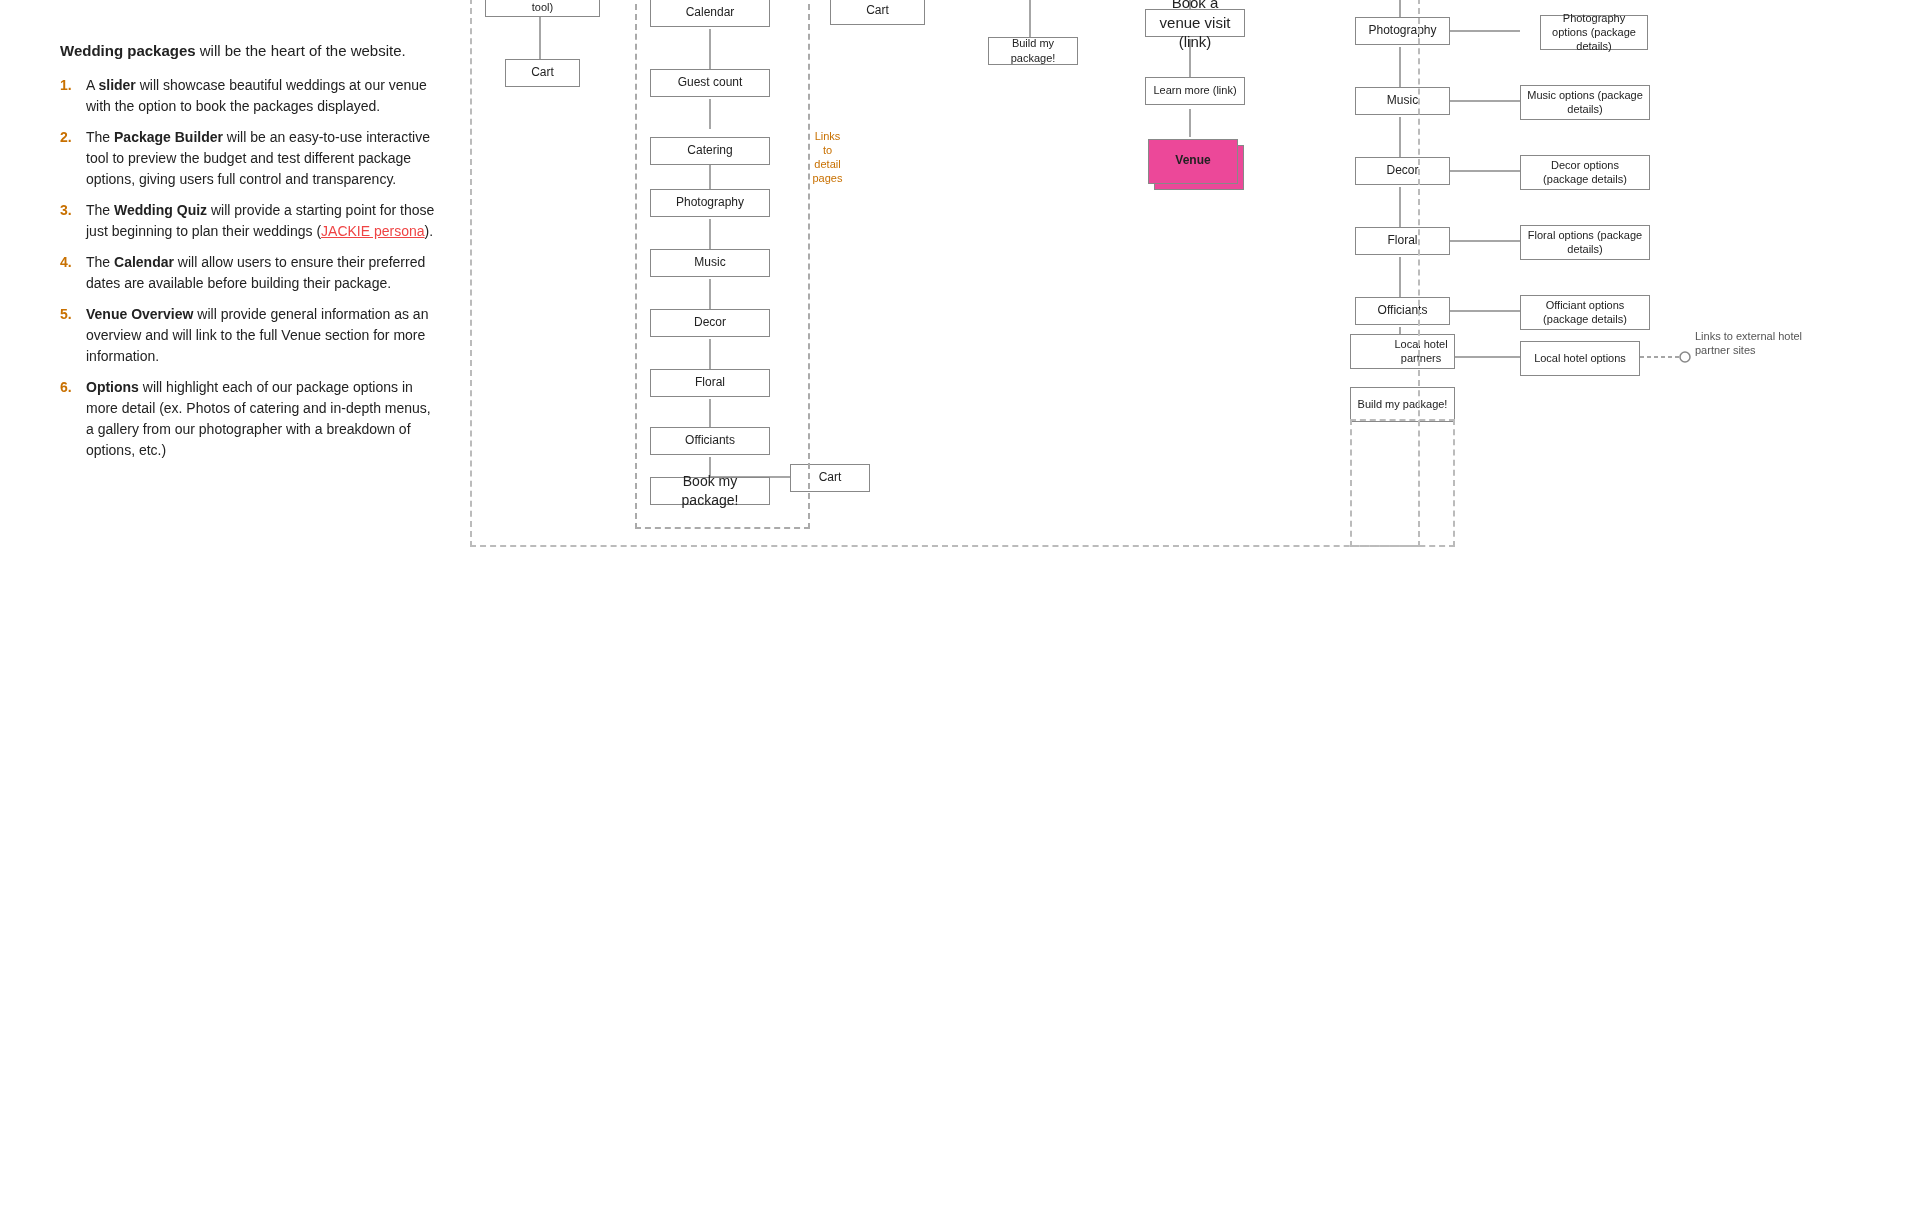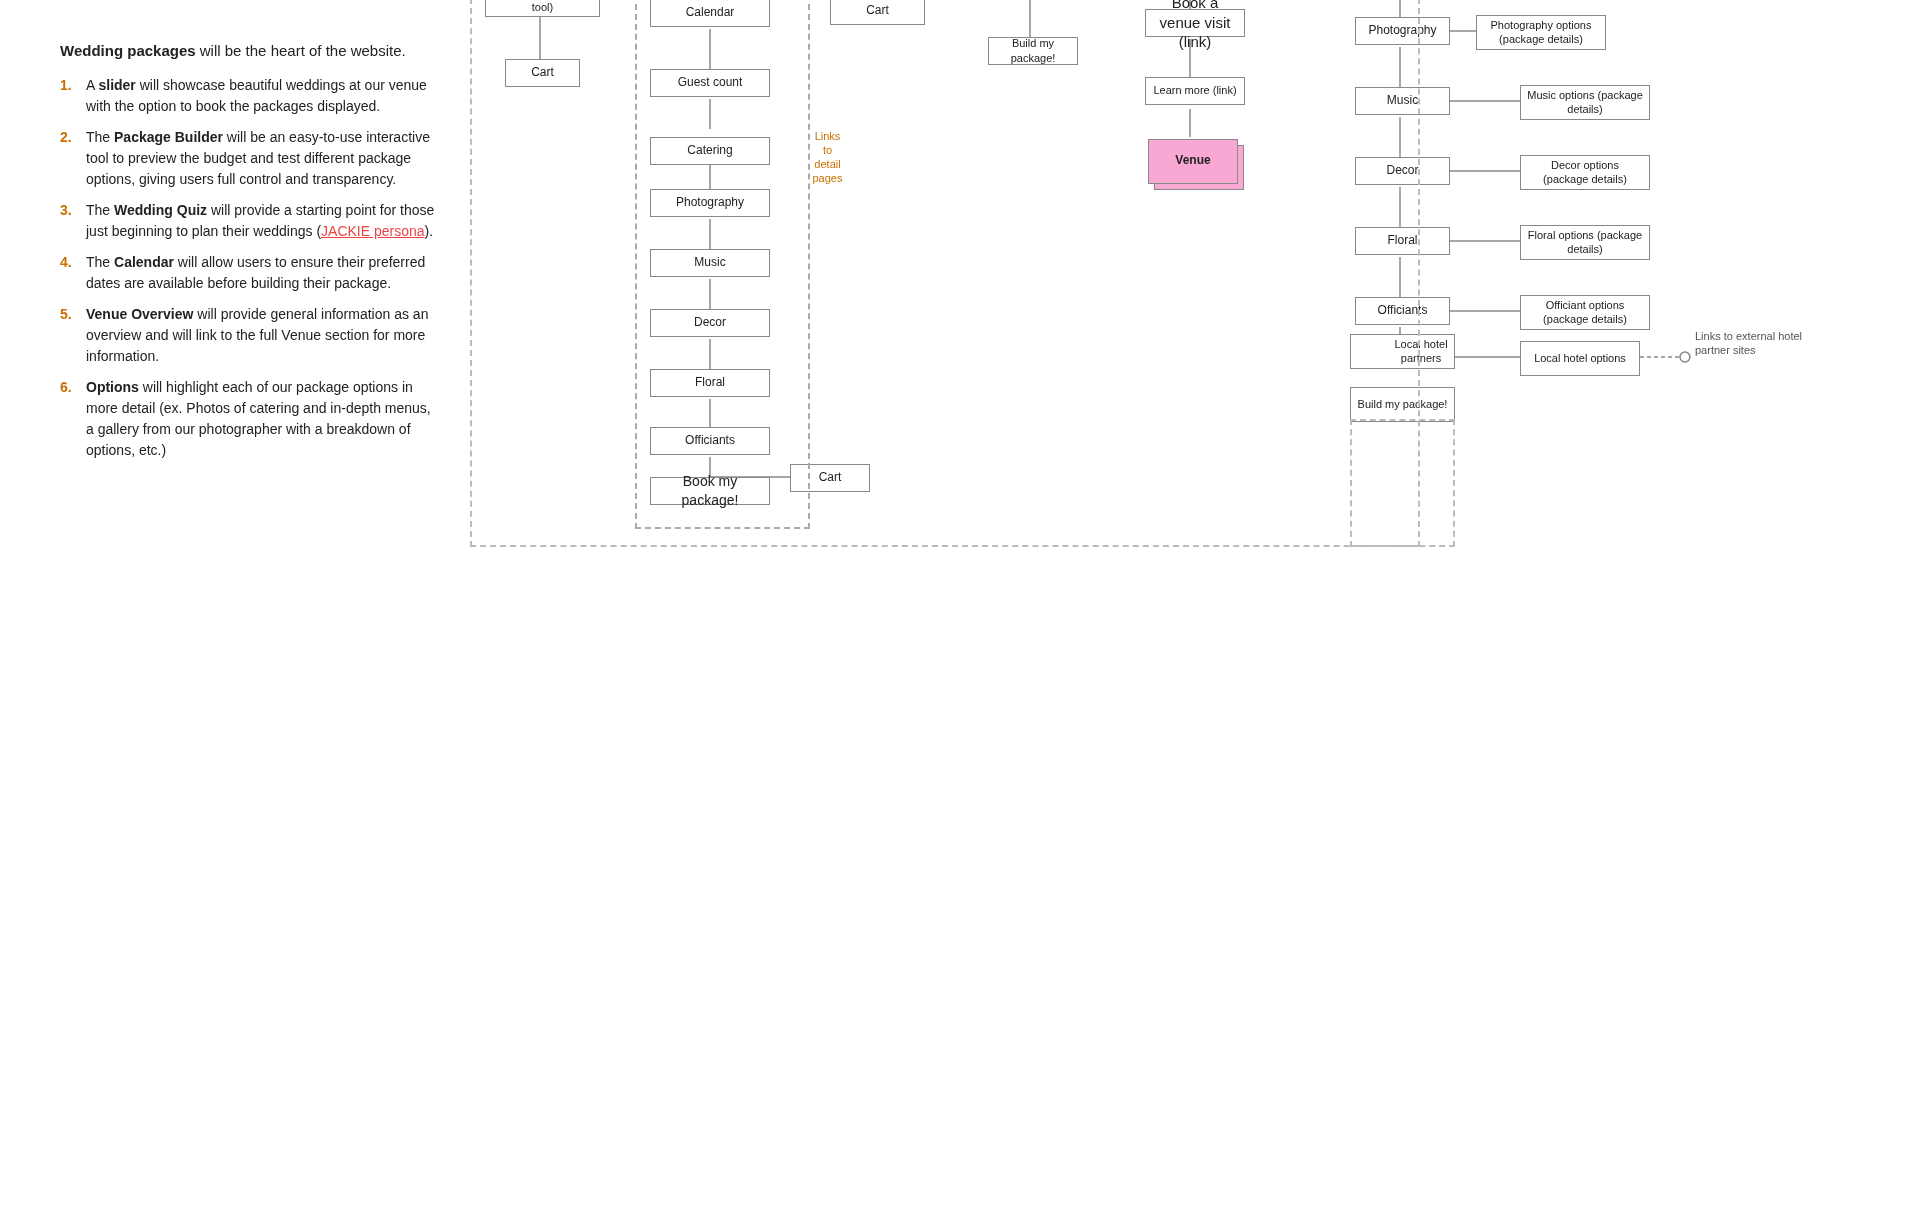--- a/index.html
+++ b/index.html
@@ -55,21 +55,21 @@
       display: flex;
       align-items: center;
       justify-content: center;
       text-align: center;
       font-size: 12px;
       line-height: 1.3;
       padding: 4px 6px;
     }
 
     .box-gray {
-      background: #f9a8d4;
+      background: #ec4899;
       border: 1.5px solid #888;
     }
 
     
     .diagram-svg {
       position: absolute;
       top: 0;
       left: 0;
       width: 100%;
       height: 100%;
@@ -298,21 +298,21 @@
     </div>
 
     <div class="box" style="left:910px; top:665px; width:105px; height:35px; font-size:11px;padding-left:43px;">
       <span>Local hotel partners</span>
     </div>
 
     <div class="box" style="left:910px; top:718px; width:105px; height:35px; font-size:11px;">
       <span>Build my package!</span>
     </div>
 
-    <div class="box" style="left:1036px; top:346px; width:130px; height:35px; font-size:11px;">
+    <div class="box" style="left:1100px; top:346px; width:108px; height:35px; font-size:11px;">
       <span>Photography options (package details)</span>
     </div>
 
     <div class="box" style="left:1080px; top:416px; width:130px; height:35px; font-size:11px;">
       <span>Music options (package details)</span>
     </div>
 
     <div class="box" style="left:1080px; top:486px; width:130px; height:35px; font-size:11px;">
       <span>Decor options (package details)</span>
     </div>

